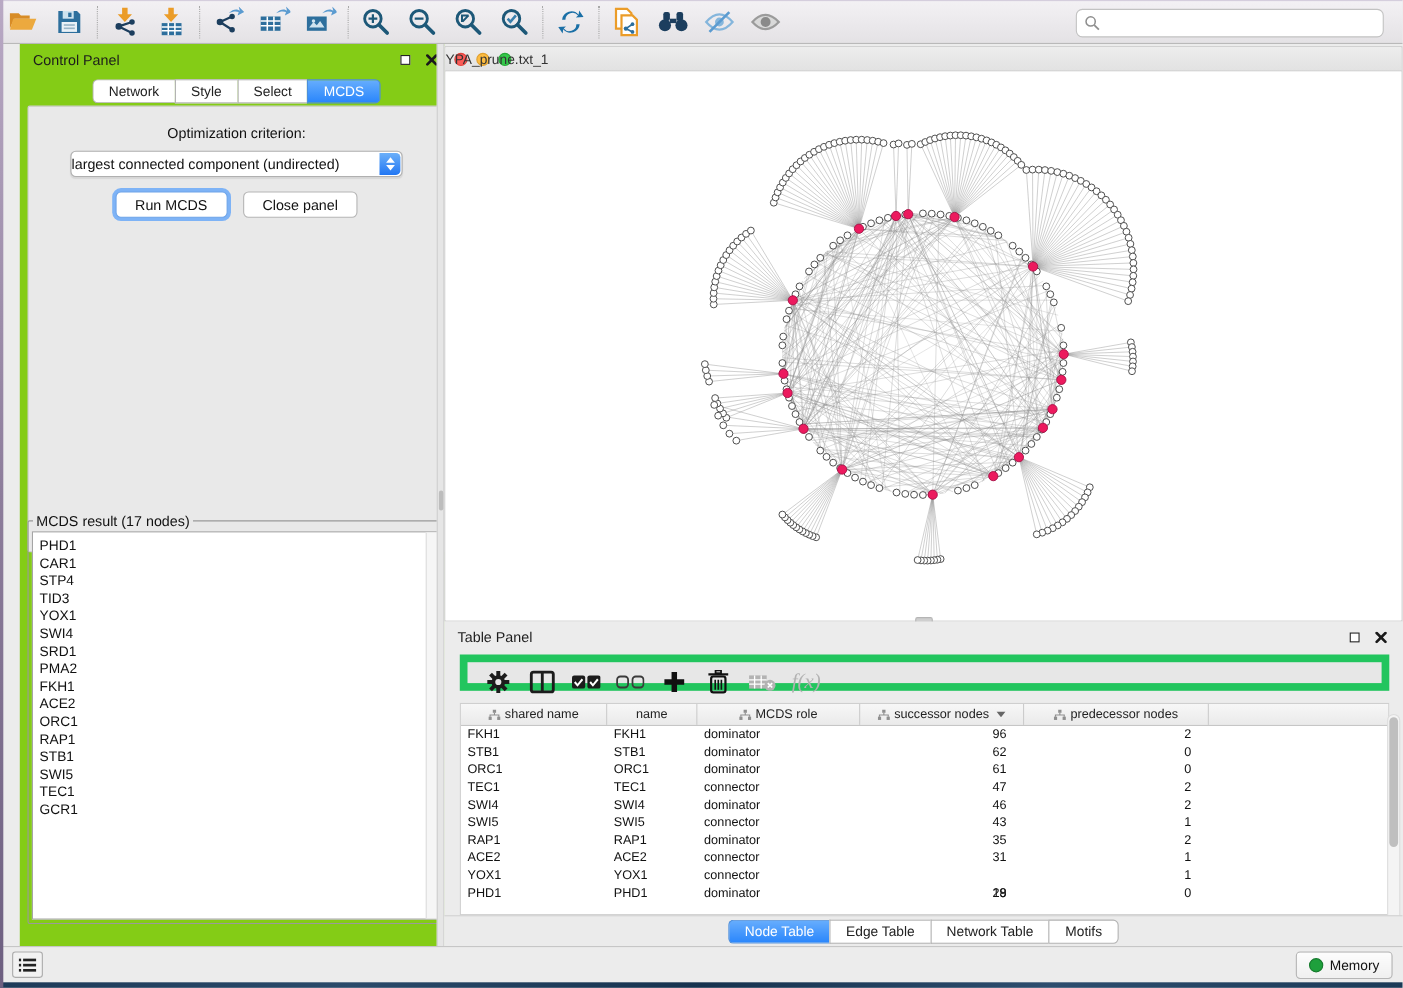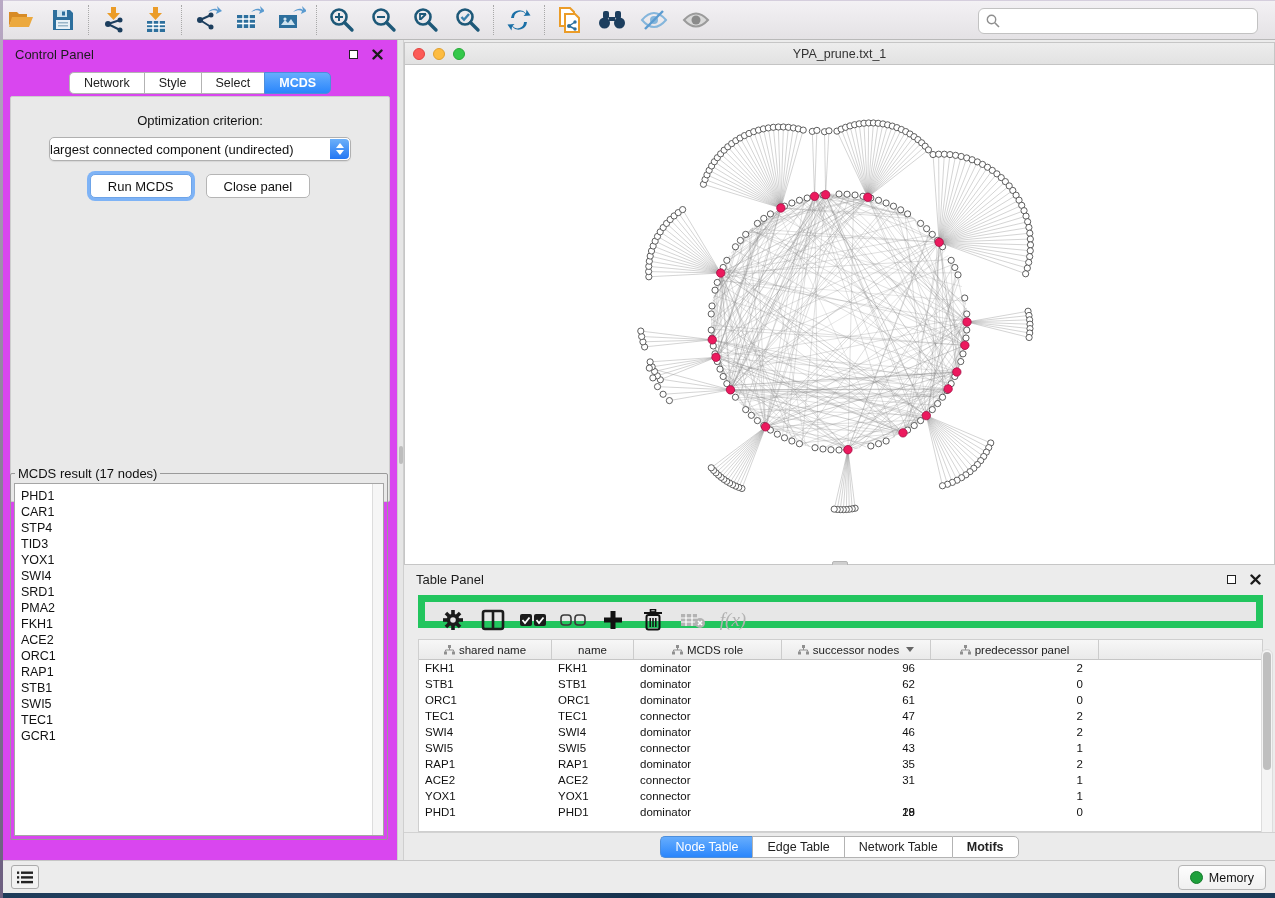--- a/index.html
+++ b/index.html
@@ -15,32 +15,32 @@
 .tb-btn { width:42px; height:36px; display:flex; align-items:center; justify-content:center; background:transparent; border:none; }
 .tb-sep { width:1px; height:30px; margin:0 4px; border-left:1px dotted #a8a8a8; }
 .searchbox { position:absolute; right:17px; top:7px; width:280px; height:26px; background:#fff; border:1px solid #c2c2c2; border-radius:6px; display:flex; align-items:center; padding-left:7px; }
 .searchbox svg { flex:0 0 auto; }
 .searchbox input { border:none; outline:none; flex:1; height:20px; font-size:12px; margin-left:5px; background:transparent; }
 
 
 .main { position:absolute; left:3px; top:40px; width:1272px; height:820px; }
 
 
-.control-panel { position:absolute; left:0; top:0; width:394px; height:820px; background:#d946ef; }
+.control-panel { position:absolute; left:15px; top:0; width:394px; height:820px; background:#84cc16; }
 .panel-header { height:28px; display:flex; align-items:center; padding:0 12px; }
 .panel-title { font-size:13px; color:#1c1c1c; }
 .panel-header .spacer { flex:1; }
 .mini-ic { width:16px; height:16px; display:flex; align-items:center; justify-content:center; margin-left:8px; }
 .float-box { width:9px; height:9px; border:1.5px solid #222; background:#fff; }
 
 .cp-tabs { display:flex; justify-content:center; margin-top:4px; }
 .seg { display:flex; }
 .seg .tab { height:22px; padding:0 14px; font-size:12.5px; background:#fff; border:1px solid #b3b3b3; border-right:none; display:flex; align-items:center; color:#222; }
 .seg .tab:first-child { border-radius:5px 0 0 5px; }
-.seg .tab:last-child { border-radius:0 5px 5px 0; border-right:1px solid #b3b3b3;font-weight:bold; }
+.seg .tab:last-child { border-radius:0 5px 5px 0; border-right:1px solid #b3b3b3; }
 .seg .tab.active { background:linear-gradient(#66adfd,#2a86fc); color:#fff; border-color:#4d8edb; }
 
 .cp-content { position:absolute; left:7px; right:7px; top:56px; height:406px; background:#e9e9e9; border:1px solid #cdcdcd; border-radius:2px; }
 .opt-label { text-align:center; margin-top:16px; font-size:13px; color:#111; }
 .dropdown { position:relative; margin:9px 38px 0 38px; height:24px; background:#fff; border:1px solid #b0b0b0; border-radius:5px; display:flex; align-items:center; box-shadow:0 1px 1px rgba(0,0,0,.08); }
 .dropdown .dd-text { flex:1; text-align:left; font-size:13px; color:#111; padding-right:18px; }
 .dd-stepper { position:absolute; right:1px; top:1px; bottom:1px; width:19px; border-radius:0 4px 4px 0; background:linear-gradient(#6cb0f9,#2277f3); display:flex; flex-direction:column; align-items:center; justify-content:center; gap:2px; }
 .dd-up { width:0; height:0; border-left:4px solid transparent; border-right:4px solid transparent; border-bottom:5px solid #fff; }
 .dd-down { width:0; height:0; border-left:4px solid transparent; border-right:4px solid transparent; border-top:5px solid #fff; }
 .btn-row { display:flex; justify-content:center; gap:14px; margin-top:13px; }
@@ -60,21 +60,21 @@
 
 .right-col { position:absolute; left:401px; top:0; width:871px; height:820px; background:#ececec; }
 
 
 .network-view { position:absolute; left:0; top:2px; width:871px; height:523px; background:#fff; border:1px solid #c6c6c6; }
 .net-titlebar { height:22px; background:linear-gradient(#ededed,#e2e2e2); border-bottom:1px solid #c4c4c4; display:flex; align-items:center; padding:0 8px; position:relative; }
 .tl { width:12px; height:12px; border-radius:50%; margin-right:8px; }
 .tl.red { background:#fc5b57; border:1px solid #e2443f; }
 .tl.yellow { background:#fdbc40; border:1px solid #e0a02e; }
 .tl.green { background:#34c84a; border:1px solid #27a938; }
-.net-title { position:absolute; left:0; right:0; text-align:center; font-size:12.5px; color:#333; }
+.net-title { position:absolute; left:0; right:0; font-size:12.5px; color:#333; }
 .net-canvas { position:absolute; left:0; top:22px; width:869px; height:499px; background:#fff; }
 .h-handle { position:absolute; left:427px; bottom:-4px; width:16px; height:7px; background:#cfcfcf; border:1px solid #b5b5b5; border-radius:2px; }
 
 
 .table-panel { position:absolute; left:0; top:525px; width:871px; height:295px; background:#ececec; }
 .tp-toolbar { margin:2px 12px 0 14px; height:33px; background:#e7e7e7; border:7px solid #22c55e; display:flex; align-items:flex-start; padding-left:10px; gap:4px; }
 .tp-ic { width:36px; height:36px; display:flex; align-items:center; justify-content:center; background:transparent; border:none; }
 .fx { font-family:"Liberation Serif", serif; font-style:italic; font-size:19px; color:#b2b2b2; }
 .tp-table { position:absolute; left:14px; right:12px; top:74px; bottom:28px; background:#fff; border:1px solid #cfcfcf; overflow:hidden; }
 .thead { display:flex; height:20px; background:linear-gradient(#f7f7f7,#eaeaea); border-bottom:1px solid #c6c6c6; }
@@ -1132,21 +1132,21 @@
               </div>
               <div class="th" style="width: 168px;">
                 <svg width="11" height="10" viewBox="0 0 11 10">
                   <g fill="#8f8f8f">
                     <rect x="4" y="0" width="3" height="3"></rect>
                     <rect x="0" y="6.5" width="3" height="3"></rect>
                     <rect x="8" y="6.5" width="3" height="3"></rect>
                   </g>
                   <path d="M5.5 3v2M1.5 6.5V5h8v1.5" stroke="#8f8f8f" fill="none"></path>
                 </svg>
-                <span>predecessor panel</span>
+                <span>predecessor nodes</span>
               </div>
             </div>
           <div id="table-body">
               <div class="trow">
                 <div class="td txt" style="width: 133px;">FKH1</div>
                 <div class="td txt" style="width: 82px;">FKH1</div>
                 <div class="td txt" style="width: 148px;">dominator</div>
                 <div class="td num" style="width: 149px;">96</div>
                 <div class="td num" style="width: 168px;">2</div>
               </div>

